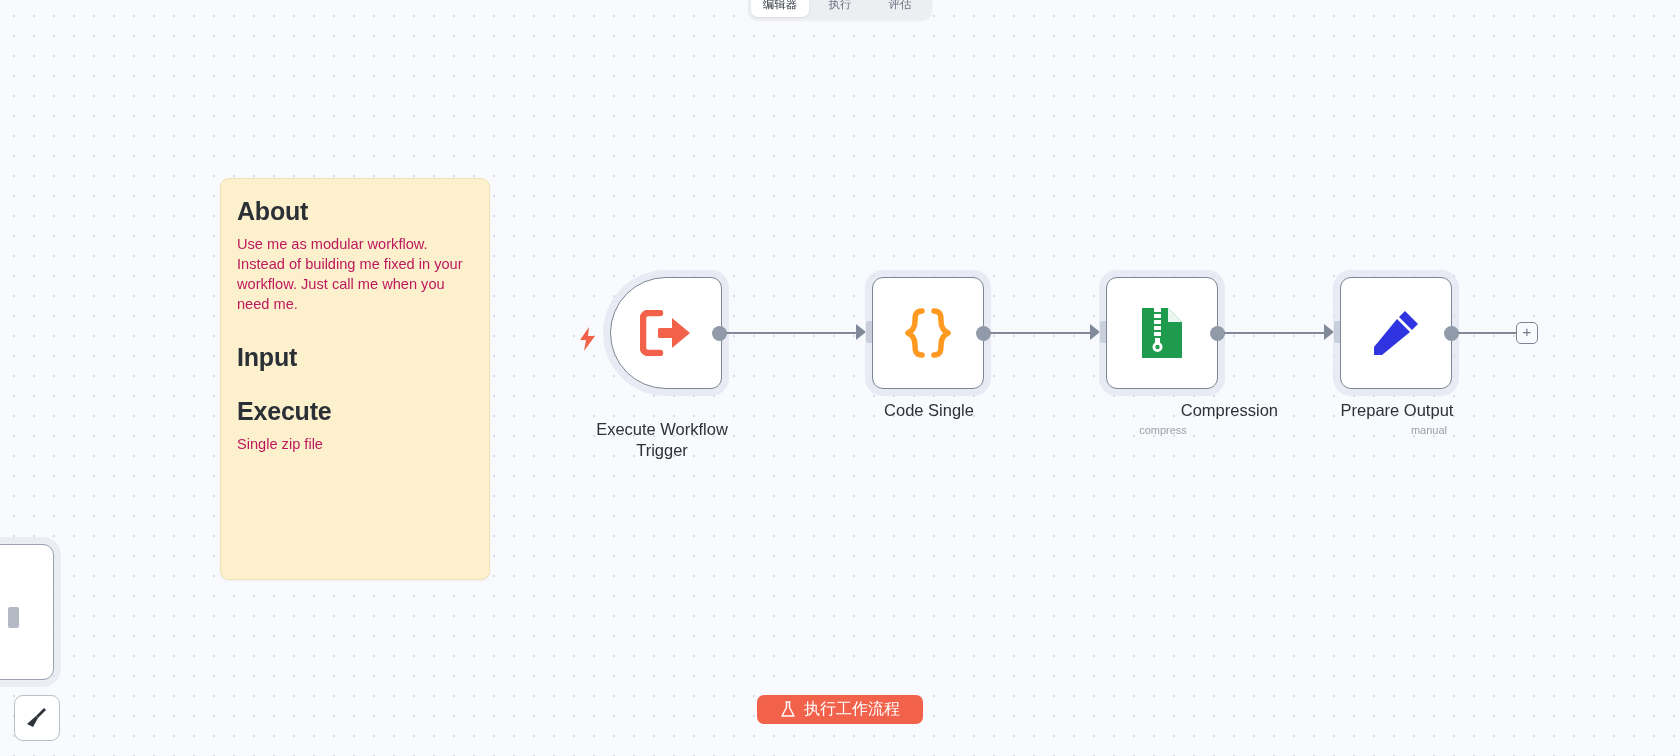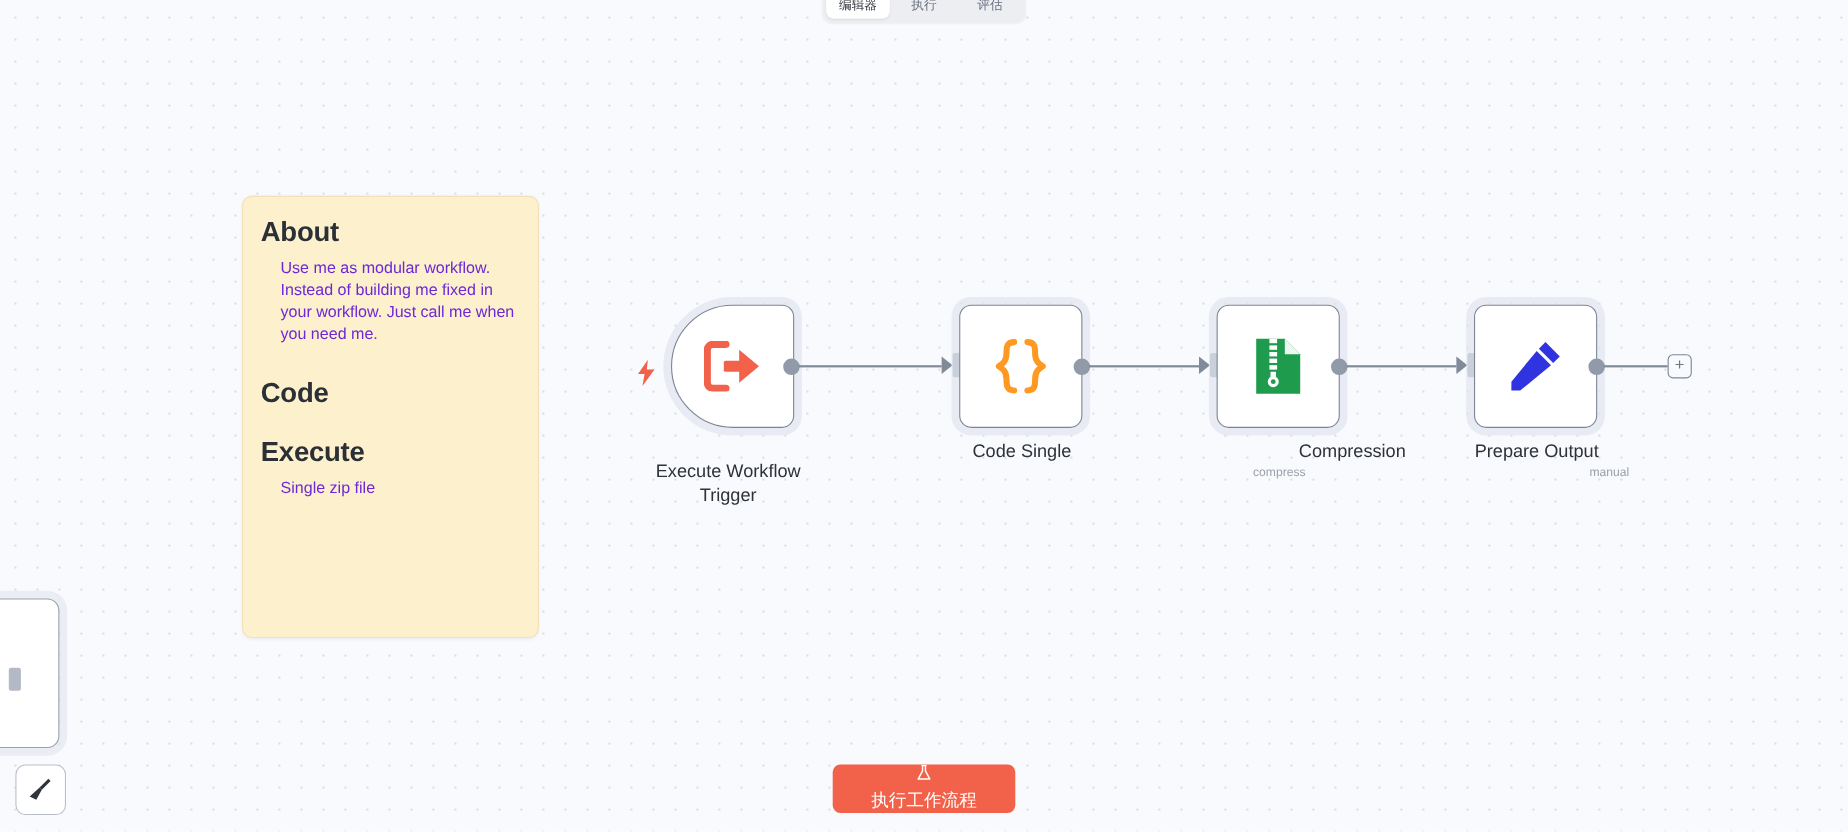--- a/index.html
+++ b/index.html
@@ -58,25 +58,24 @@
   }
   .note h2 {
     font-size: 25px;
     font-weight: 700;
     color: #2b2f36;
     letter-spacing: -0.2px;
     line-height: 1.15;
   }
   .note p {
     font-size: 14.6px;
-    color: #6d28d9;
+    color: #be185d;
     line-height: 1.37;
     margin-top: 9px;
     white-space: pre-line;
-    margin-left: 18px;
   }
   .note .gap { height: 28px; }
   .note .gap-sm { height: 26px; }
 
   
   .node {
     position: absolute;
     width: 112px; height: 112px;
     background: #ffffff;
     border: 1.6px solid #7d8594;
@@ -180,33 +179,32 @@
     border-radius: 9px;
     display: flex; align-items: center; justify-content: center;
     font-size: 22px;
     color: #3d434d;
   }
 
   
   .exec-btn {
     position: absolute;
     left: 757px; top: 695px;
-    width: 166px; height: 44px;
+    width: 166px; height: 29px;
     background: #f2614a;
     border: none;
     border-radius: 7px;
     color: #ffffff;
     font-size: 16px;
     font-family: "Liberation Sans", sans-serif;
     display: flex;
     align-items: center;
     justify-content: center;
     gap: 8px;
     cursor: pointer;
-    flex-direction: column;
   }
 </style>
 </head>
 <body>
 
 <div id="canvas">
 
   <div class="tabbar">
     <div class="tab active">
         <span>编辑器</span>
@@ -216,21 +214,21 @@
       </div>
     <div class="tab">
         <span>评估</span>
       </div>
   </div>
 
   <div class="note">
     <h2>About</h2>
     <p>Use me as modular workflow. Instead of building me fixed in your workflow. Just call me when you need me.</p>
     <div class="gap"></div>
-    <h2>Code</h2>
+    <h2>Input</h2>
     <div class="gap-sm"></div>
     <h2>Execute</h2>
     <p>Single zip file</p>
   </div>
 
   <div class="ghost-node"></div>
   <div class="ghost-port"></div>
 
   <div class="bolt" style="left:578px; top:327px;">
     <svg width="20" height="24" viewBox="0 0 20 24">
@@ -288,21 +286,21 @@
   <div class="node" style="left:1340px; top:277px;">
     <svg width="50" height="50" viewBox="0 0 50 50">
       <path d="M34 3 L47 16 L41 22 L28 9 Z" fill="#2f34e0"></path>
       <path d="M26 11 L39 24 L11 47 L3 47 L3 39 Z" fill="#2f34e0"></path>
     </svg>
   </div>
   <div class="out-dot" style="left:1444px; top:326px;"></div>
   <div class="edge" style="left:1458px; top:332px; width:58px;"></div>
   <div class="plus-btn" style="left:1516px; top:322px;">+</div>
   <div class="node-label" style="left:1282px; top:400px;">Prepare Output</div>
-  <div class="node-sublabel" style="left:1348px; top:424px;">manual</div>
+  <div class="node-sublabel" style="left:1314px; top:424px;">manual</div>
 
   <div class="broom-btn">
     <svg width="24" height="24" viewBox="0 0 24 24">
       <path d="M19 2 L21 4 L13 12 L11 10 Z" fill="#2f343c"></path>
       <path d="M11 10 L13 12 L8 21 L2 18 Z" fill="#2f343c"></path>
     </svg>
   </div>
 
   <button class="exec-btn">
     <svg width="16" height="17" viewBox="0 0 16 17">

